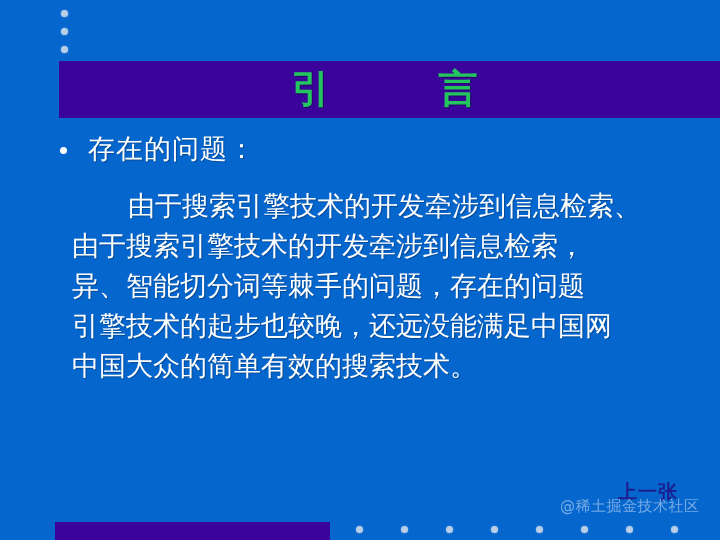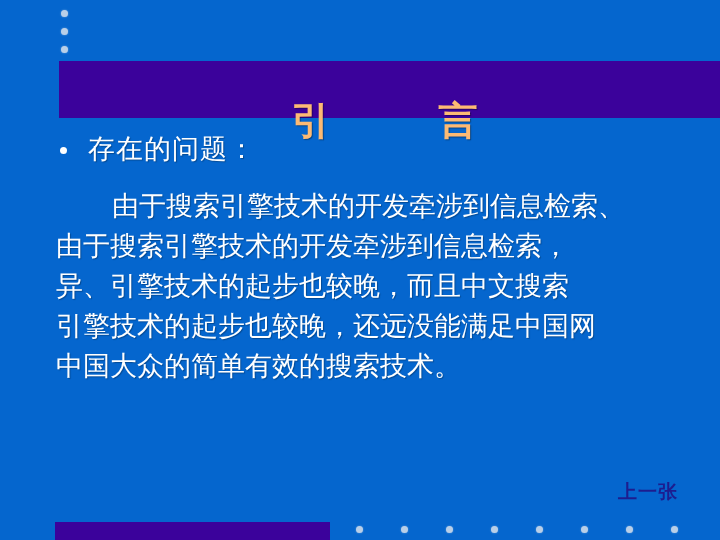--- a/index.html
+++ b/index.html
@@ -51,28 +51,27 @@
     height: 57px;
     background: #3b029b;
   }
   .title-text {
     position: absolute;
     left: 0;
     right: 0;
     top: 50%;
     transform: translateY(-52%);
     text-align: center;
-    color: #fdba74;
+    color: #22c55e;
     font-family: "DejaVu Serif", "Liberation Serif", serif;
     font-size: 39px;
     font-weight: bold;
     letter-spacing: 10px;
     text-shadow: 1px 1px 1px rgba(0,0,0,0.35);
     white-space: pre;
-    margin-top: 32px;
   }
 
   
   .body-area {
     position: absolute;
     left: 0;
     top: 130px;
     width: 620px;
   }
   .bullet-row {
@@ -93,21 +92,21 @@
     color: #ffffff;
     font-family: "DejaVu Serif", "Liberation Serif", serif;
     font-size: 27px;
     line-height: 38px;
     letter-spacing: 1px;
     text-shadow: 1px 1px 1px rgba(0,0,0,0.28);
   }
 
   .paragraph {
     margin-top: 12px;
-    padding-left: 56px;
+    padding-left: 72px;
     padding-right: 18px;
     color: #ffffff;
     font-family: "DejaVu Serif", "Liberation Serif", serif;
     font-size: 27px;
     line-height: 40px;
     text-shadow: 1px 1px 1px rgba(0,0,0,0.28);
   }
   .paragraph .pline {
     white-space: pre;
     display: block;
@@ -197,29 +196,30 @@
   <div class="body-area">
 
     <div class="bullet-row">
       <span class="bullet-marker"></span>
       <span class="bullet-label">存在的问题：</span>
     </div>
 
     <div class="paragraph">
       <span class="pline first">由于搜索引擎技术的开发牵涉到信息检索、</span>
       <span class="pline">由于搜索引擎技术的开发牵涉到信息检索，</span>
-      <span class="pline">异、引擎技术的起步也较晚，而且中文搜索</span>
+      <span class="pline">异、智能切分词等棘手的问题，存在的问题</span>
       <span class="pline">引擎技术的起步也较晚，还远没能满足中国网</span>
       <span class="pline">中国大众的简单有效的搜索技术。</span>
     </div>
 
   </div>
 
   <div class="nav-link">上一张</div>
 
+  <div class="watermark">@稀土掘金技术社区</div>
 
   <div class="bottom-bar"></div>
 
   <div class="dot-row">
     <span class="dot"></span>
     <span class="dot"></span>
     <span class="dot"></span>
     <span class="dot"></span>
     <span class="dot"></span>
     <span class="dot"></span>

